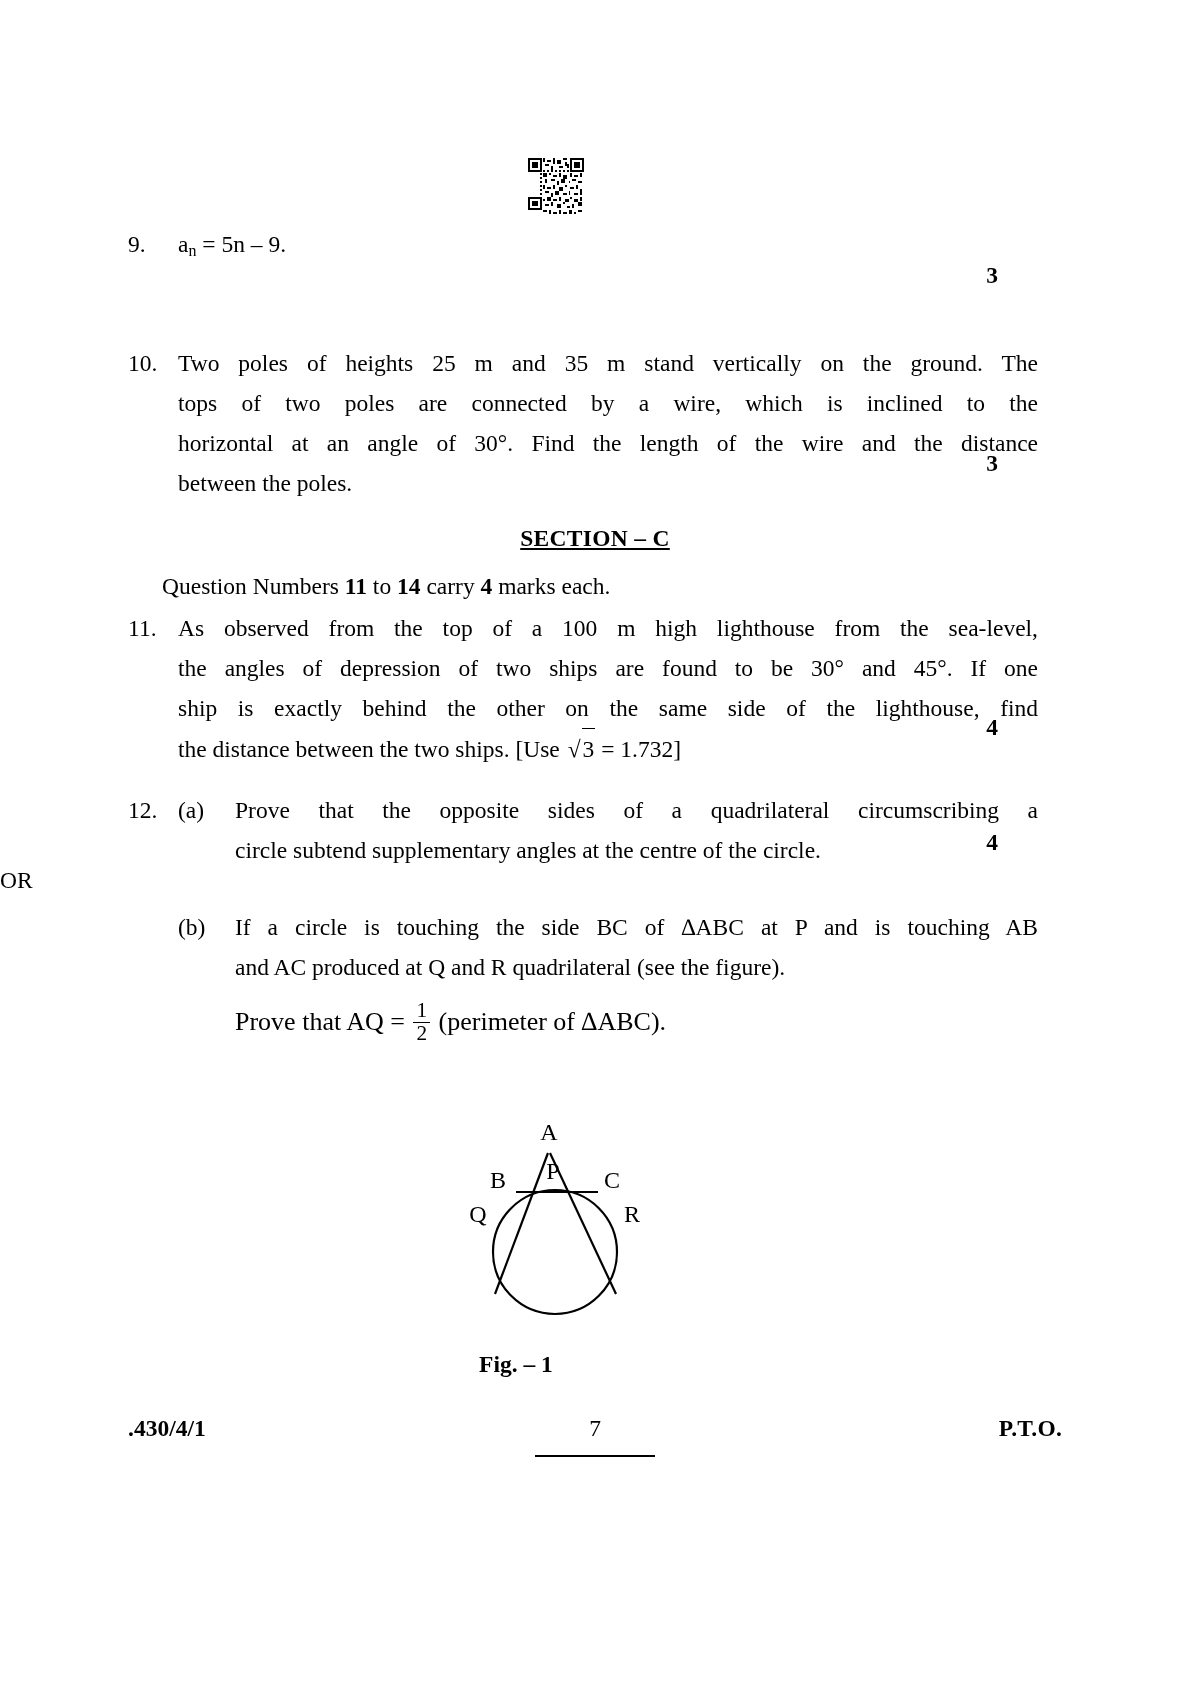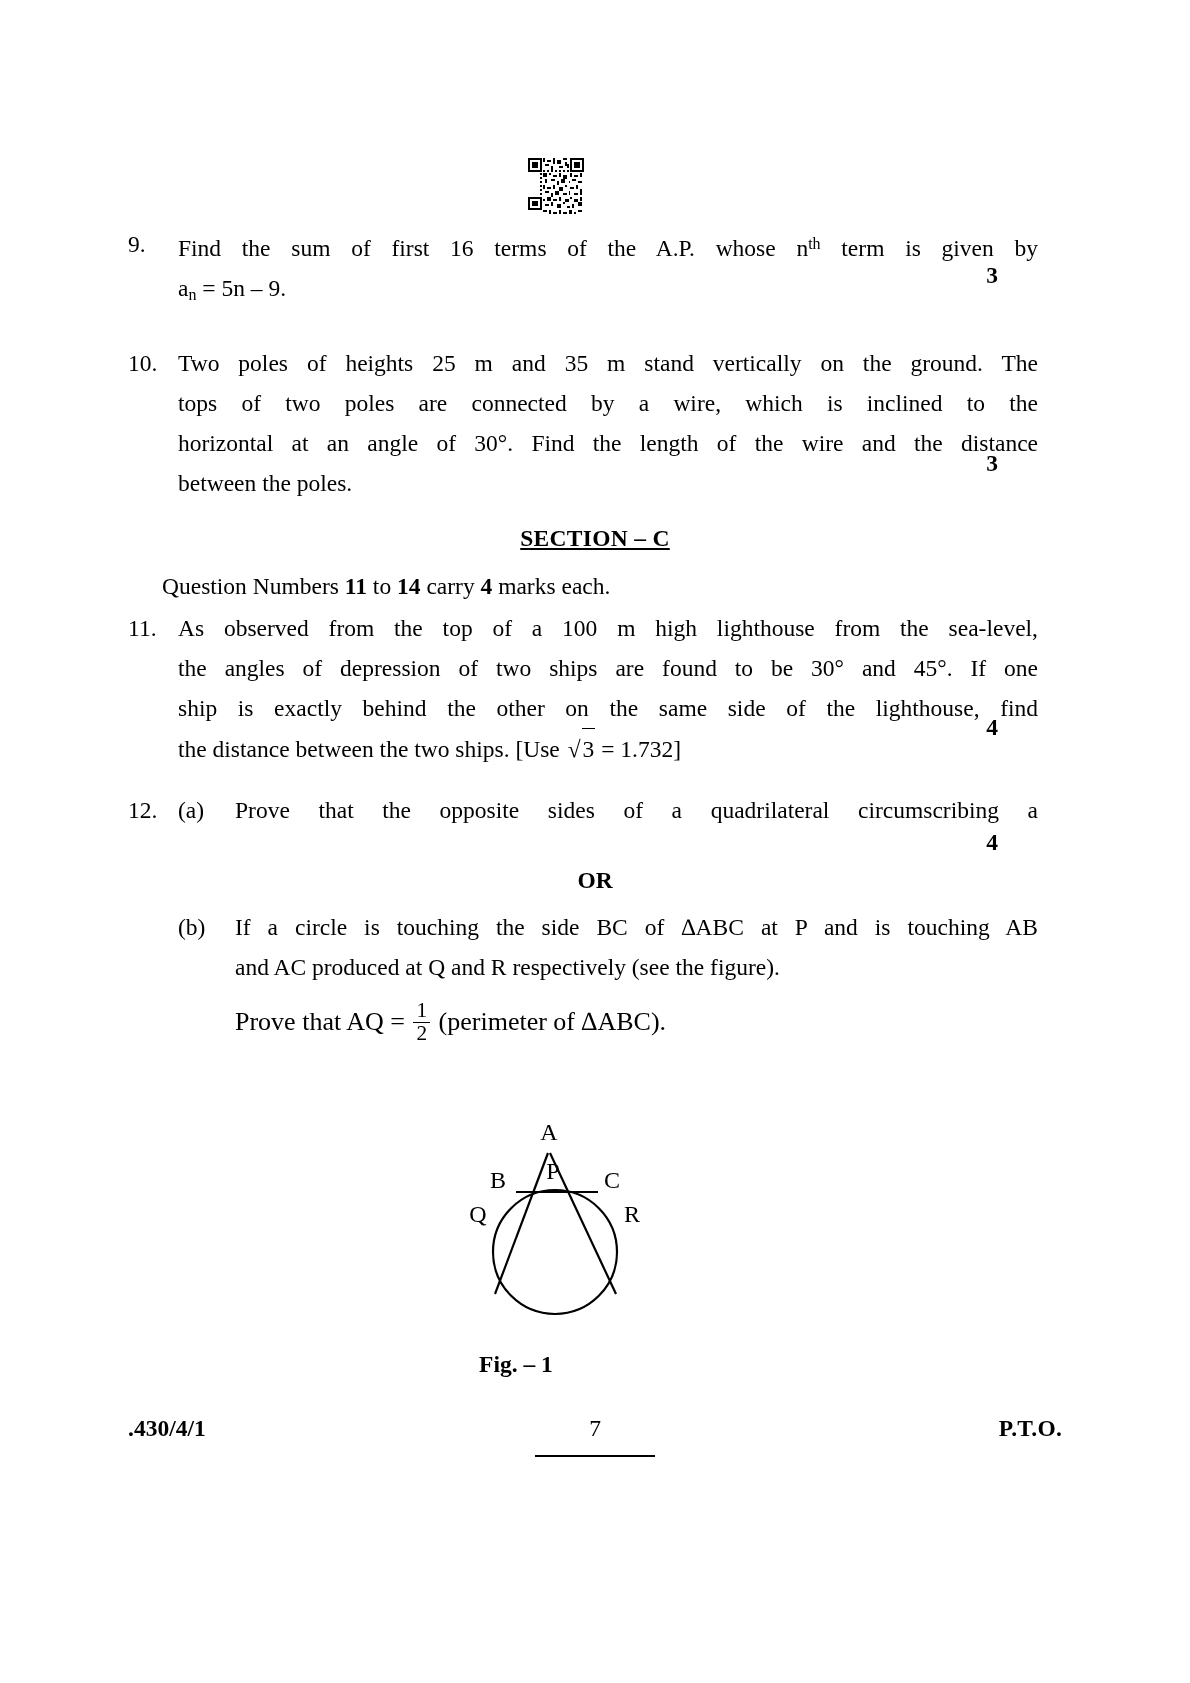--- a/index.html
+++ b/index.html
@@ -82,23 +82,22 @@
     width: 1190px;
     text-align: center;
     font-size: 23.5px;
     font-weight: bold;
     letter-spacing: 0.3px;
   }
   .center-line {
     position: absolute;
     left: 0;
     width: 1190px;
-    text-align: center;
-    font-size: 23.5px;
-    font-weight: bold;
+    font-size: 23.5px;
+    font-weight: normal;
   }
   .instr {
     position: absolute;
     left: 162px;
     font-size: 23.5px;
     line-height: 40px;
   }
   .instr b { font-weight: bold; }
 
   
@@ -291,23 +290,20 @@
         <rect x="24" y="28" width="1" height="1"></rect>
           <rect x="26" y="27" width="2" height="1"></rect>
       </g>
     </svg>
   </div>
 
   <div class="qblock" style="top:224px;">
     <div class="qrow">
       <div class="qnum">9.</div>
       <div class="qbody">
-        <div class="just-all">
-          <span>Find the sum of first 16 terms of the A.P. whose n</span><sup class="vsup">th</sup><span> term is given by</span>
-        </div>
         <div>
           <span>a</span><sub class="vsub">n</sub><span> = 5n – 9.</span>
         </div>
       </div>
     </div>
   </div>
   <div class="marks" style="left:958px; top:255px;">3</div>
 
   <div class="qblock" style="top:343px;">
     <div class="qrow">
@@ -342,34 +338,35 @@
     </div>
   </div>
   <div class="marks" style="left:958px; top:707px;">4</div>
 
   <div class="qblock" style="top:790px;">
     <div class="qrow">
       <div class="qnum">12.</div>
       <div class="qlabel">(a)</div>
       <div class="qbody">
         <div class="just-all">Prove that the opposite sides of a quadrilateral circumscribing a</div>
+        <div>circle subtend supplementary angles at the centre of the circle.</div>
       </div>
     </div>
   </div>
   <div class="marks" style="left:958px; top:822px;">4</div>
 
   <div class="center-line" style="top:867px;">OR</div>
 
   <div class="qblock" style="top:907px;">
     <div class="qrow">
       <div class="qnum"></div>
       <div class="qlabel">(b)</div>
       <div class="qbody">
         <div class="just-all">If a circle is touching the side BC of ∆ABC at P and is touching AB</div>
-        <div>and AC produced at Q and R respectively (see the figure).</div>
+        <div>and AC produced at Q and R quadrilateral (see the figure).</div>
       </div>
     </div>
   </div>
 
   <div style="position:absolute; left:235px; top:1000px; font-size:26px; line-height:40px;">
     <span>Prove that AQ = </span><span class="frac"><span class="num">1</span><span class="den">2</span></span><span> (perimeter of ∆ABC).</span>
   </div>
 
   <div class="figure">
     <svg width="230" height="215" viewBox="0 0 230 215">

